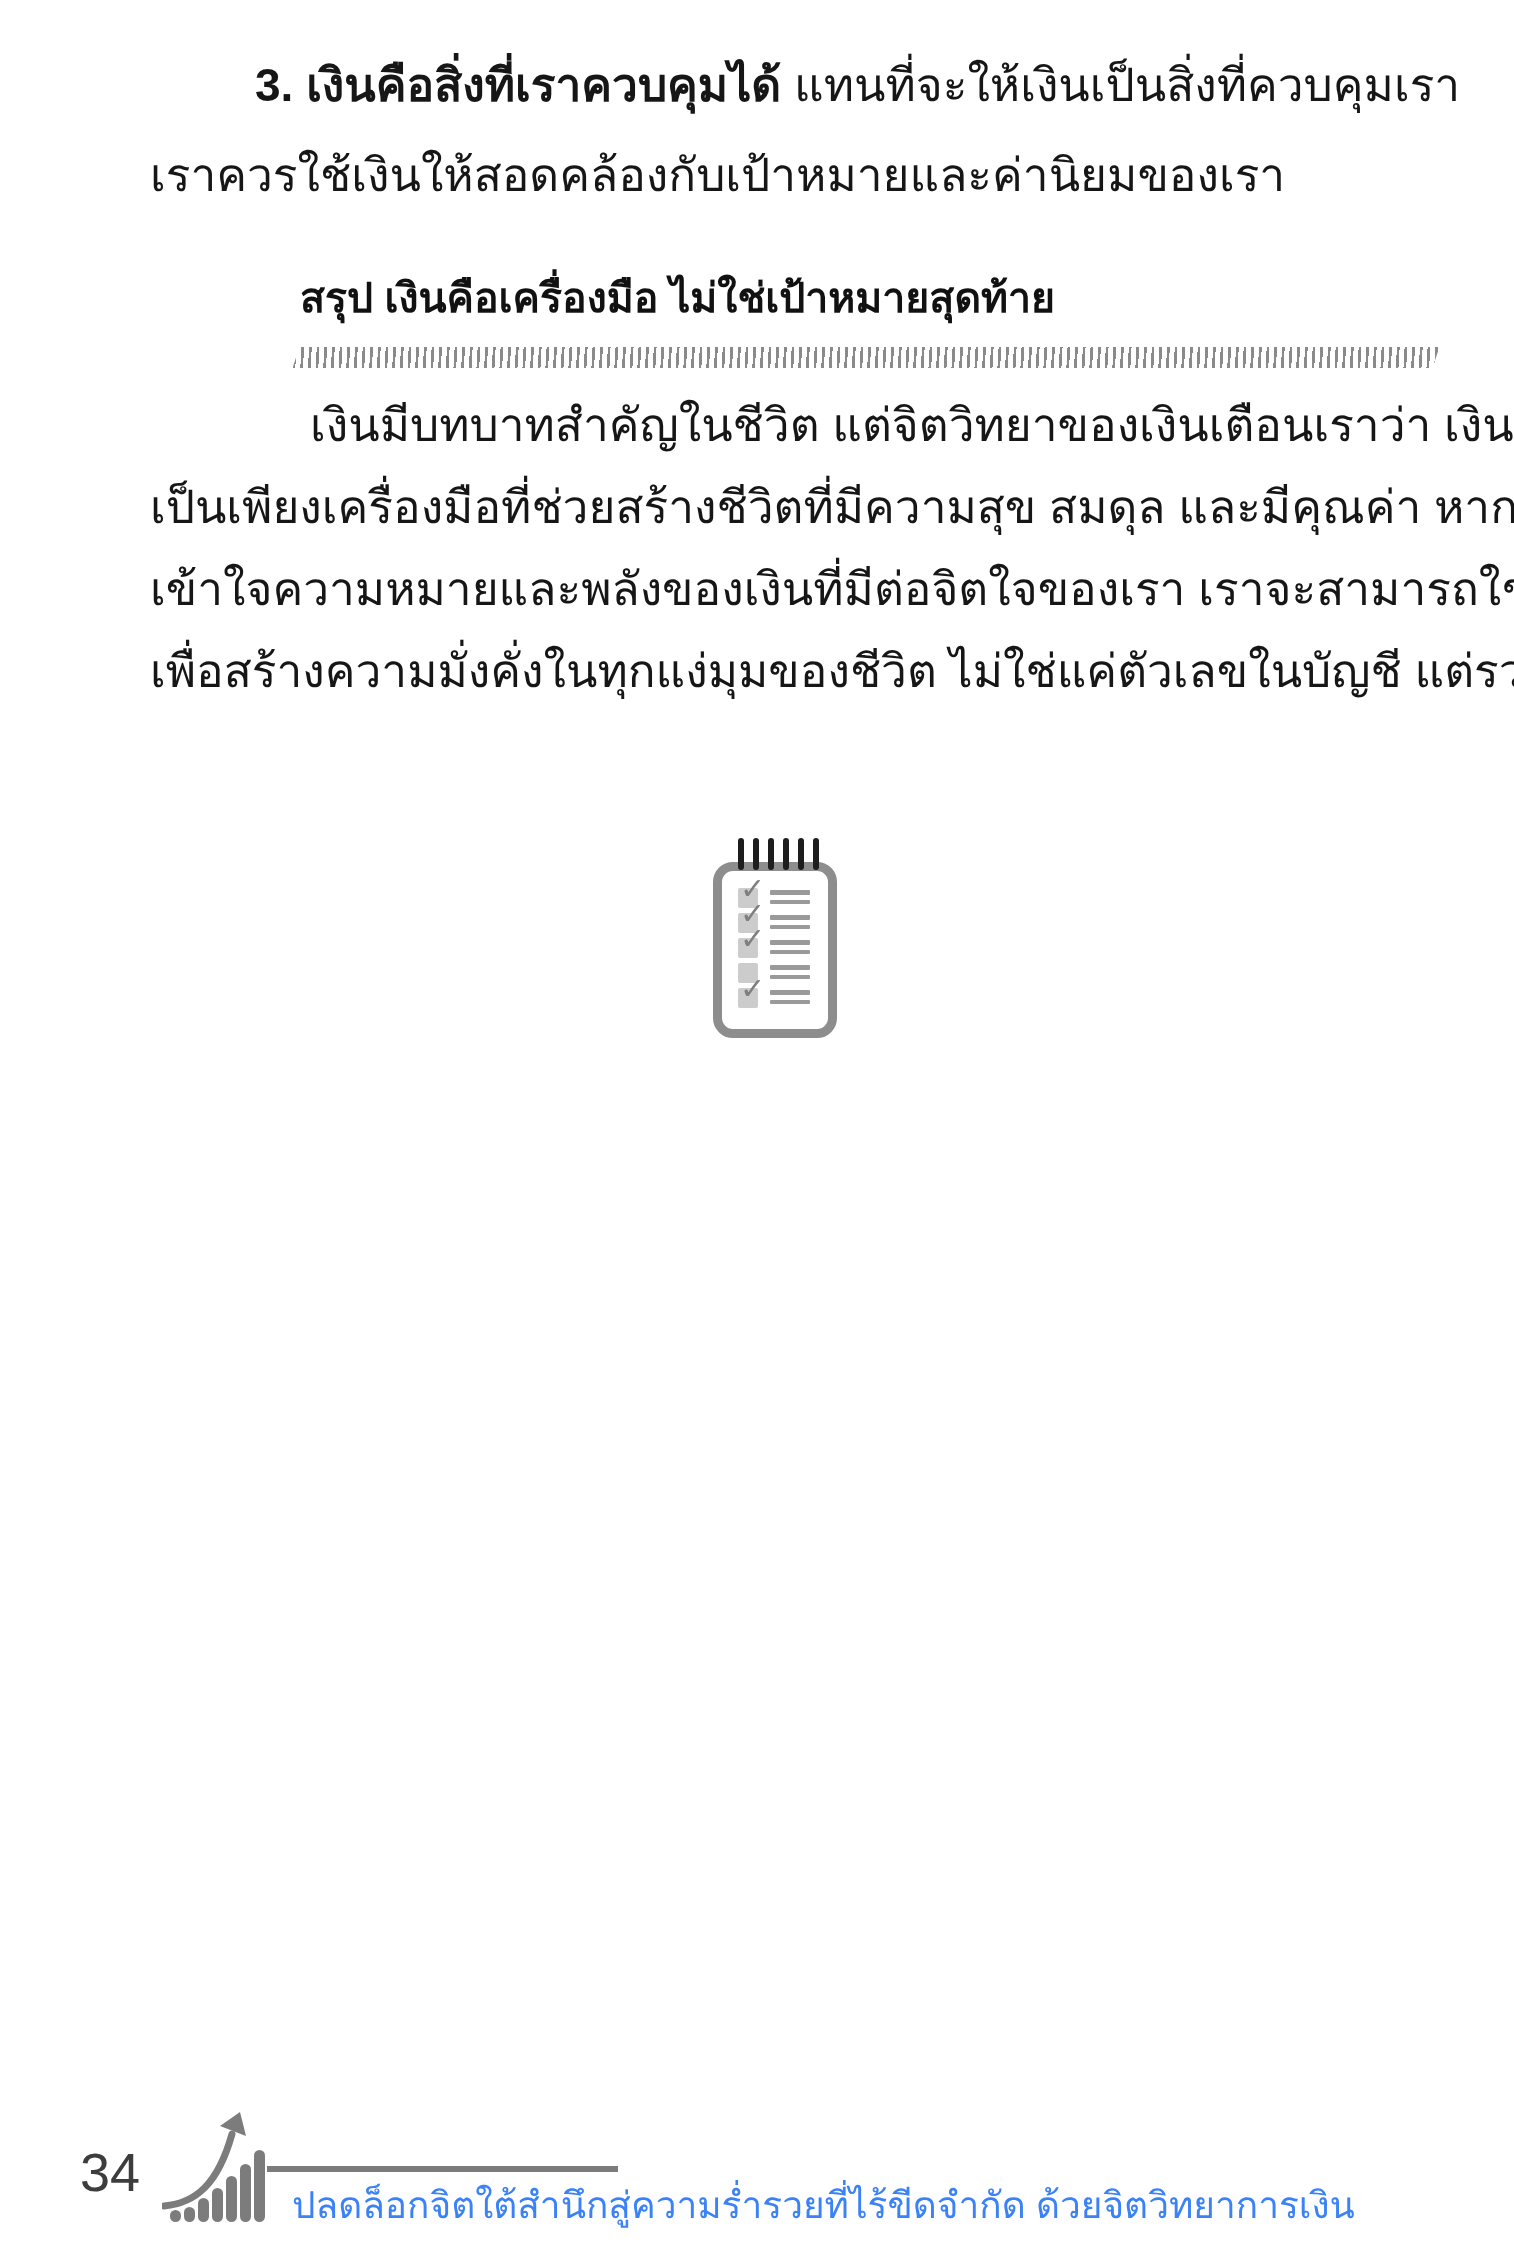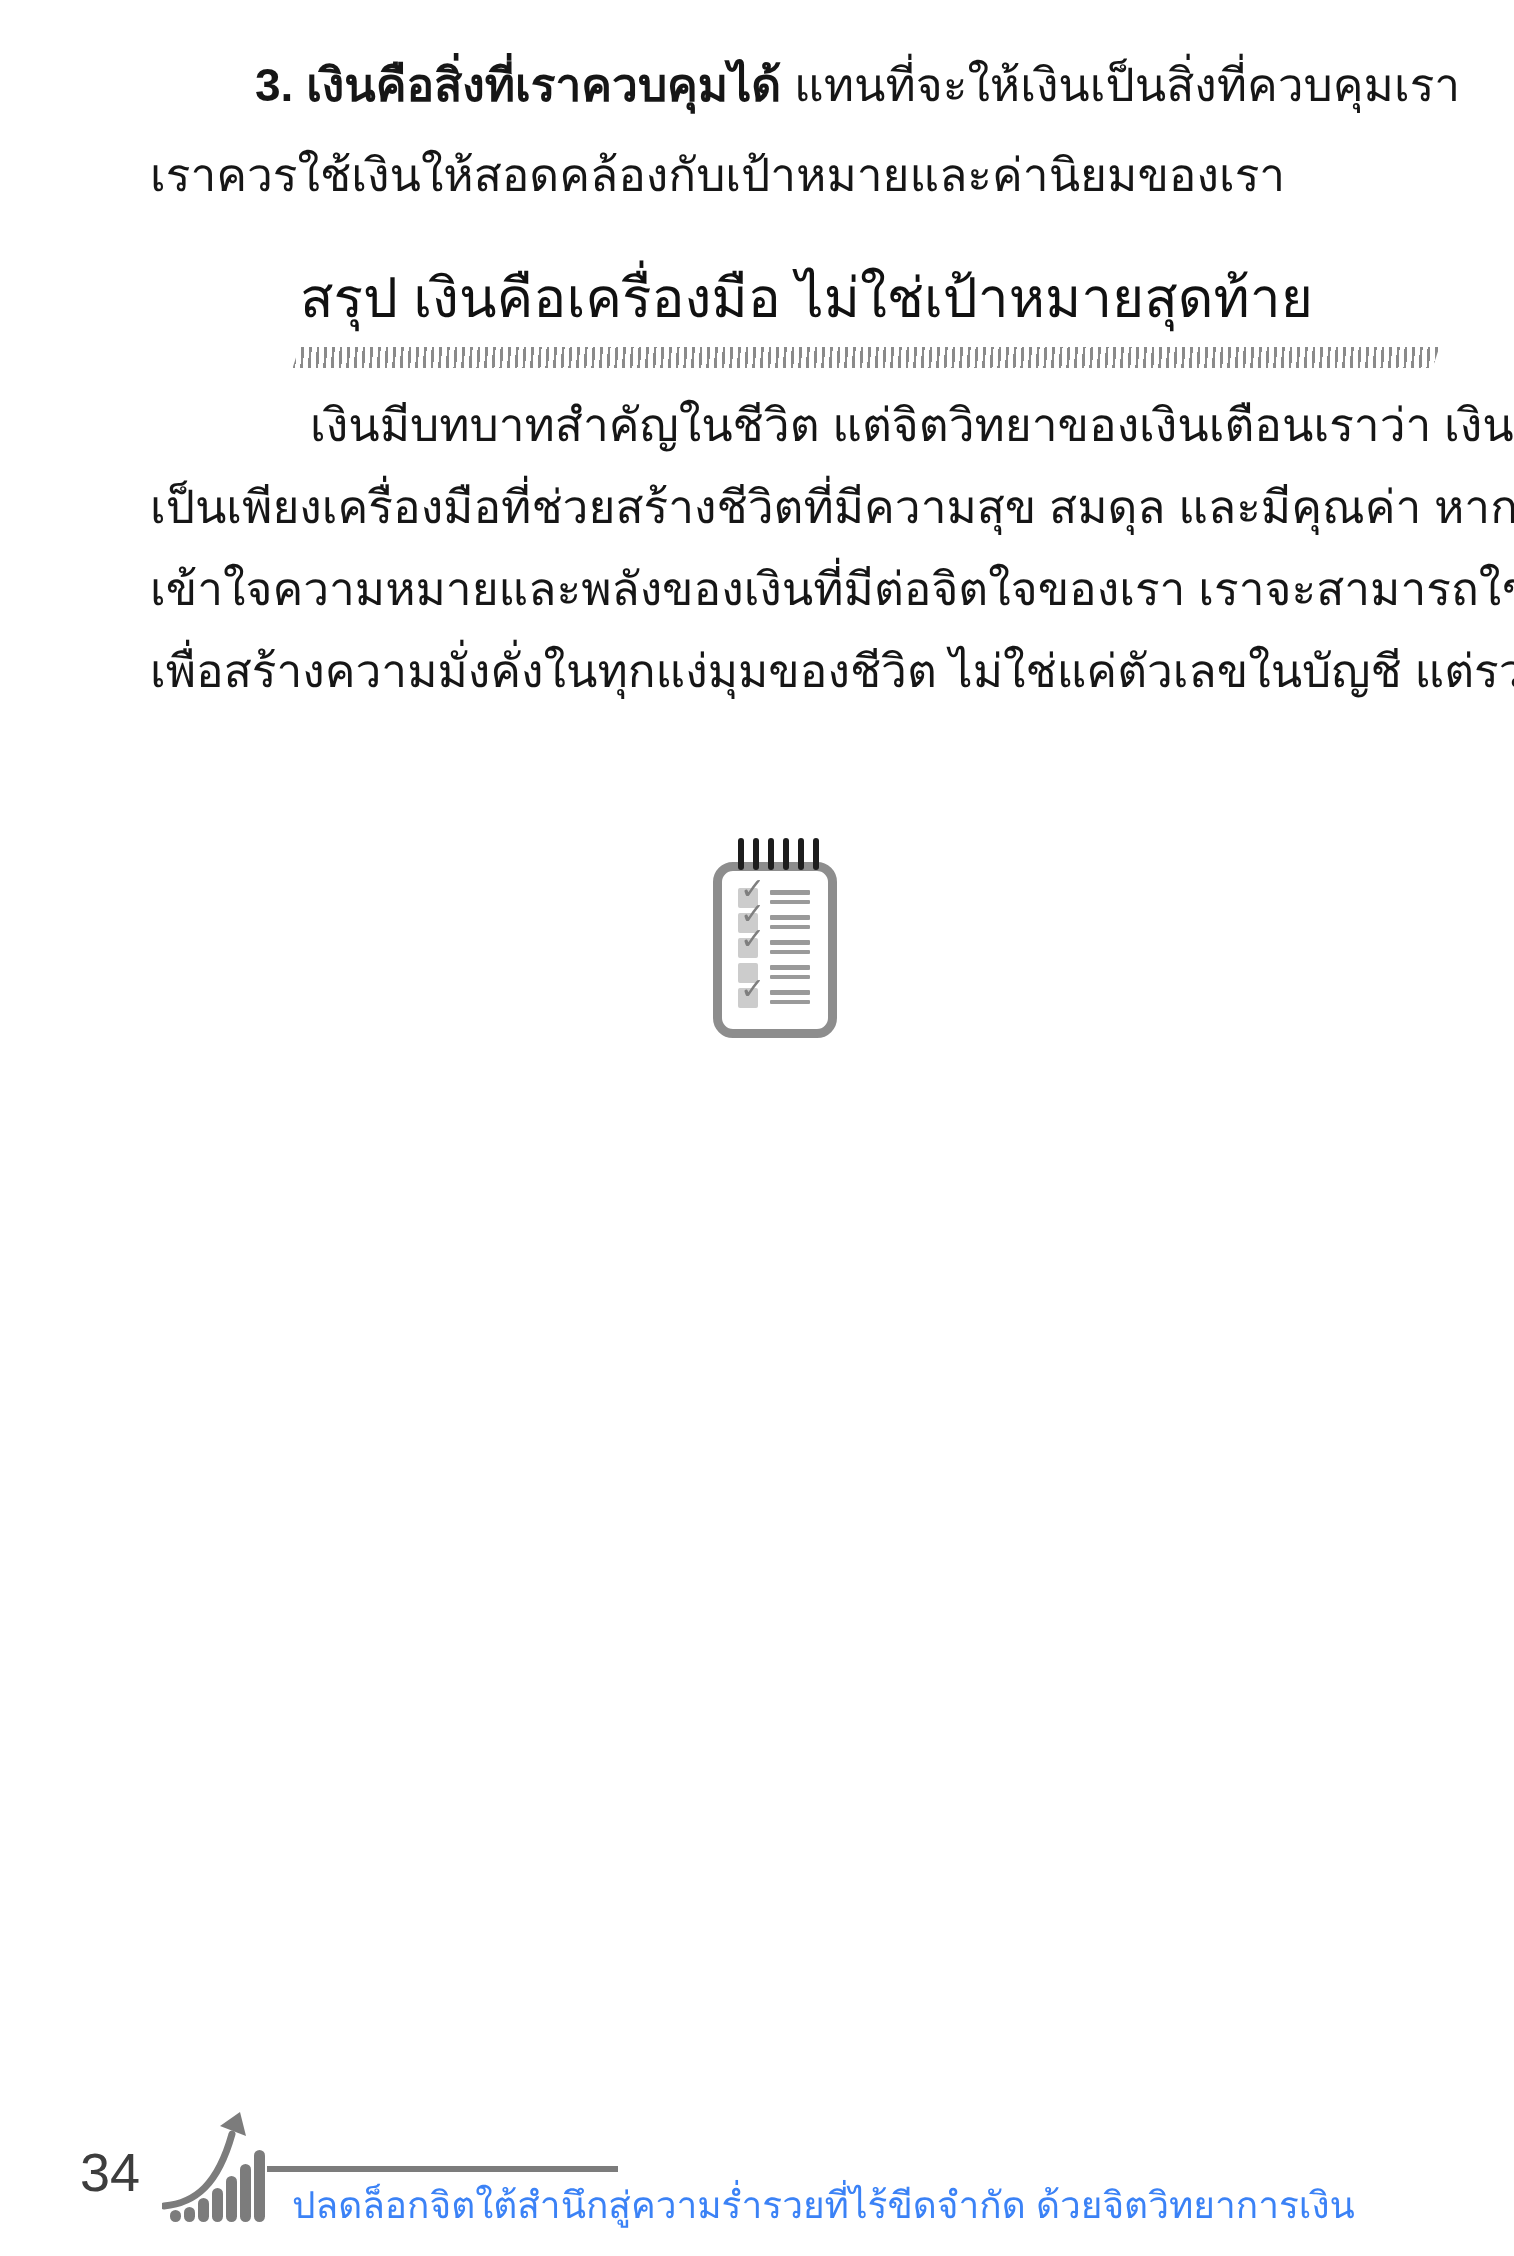--- a/index.html
+++ b/index.html
@@ -9,21 +9,21 @@
     position:relative; width:1514px; height:2256px;
     background:#ffffff; overflow:hidden; color:#161616;
   }
   .txt-line { position:absolute; white-space:nowrap; font-size:46px; line-height:90px; color:#161616; }
   .intro-line1 { top:40px;  left:150px; right:52px; text-indent:105px; }
   .intro-line1 .lead { font-weight:bold; }
   .intro-line2 { top:130px; left:150px; right:60px; }
 
   .section-heading {
     position:absolute; top:252px; left:300px; white-space:nowrap;
-    font-size:55px; line-height:92px; font-weight:normal; color:#111111;
+    font-size:41px; line-height:92px; font-weight:bold; color:#111111;
   }
   .zigzag {
     position:absolute; top:347px; left:296px; width:1140px; height:21px;
     background:repeating-linear-gradient(75deg, #8a8a8a 0 2.6px, rgba(0,0,0,0) 2.6px 7.4px);
     transform:skewX(-18deg);
   }
 
   .body-paragraph { position:absolute; top:384px; left:150px; right:60px; }
   .body-line { white-space:nowrap; font-size:46px; line-height:82px; height:82px; color:#161616; }
   .body-line:first-child { text-indent:160px; }

